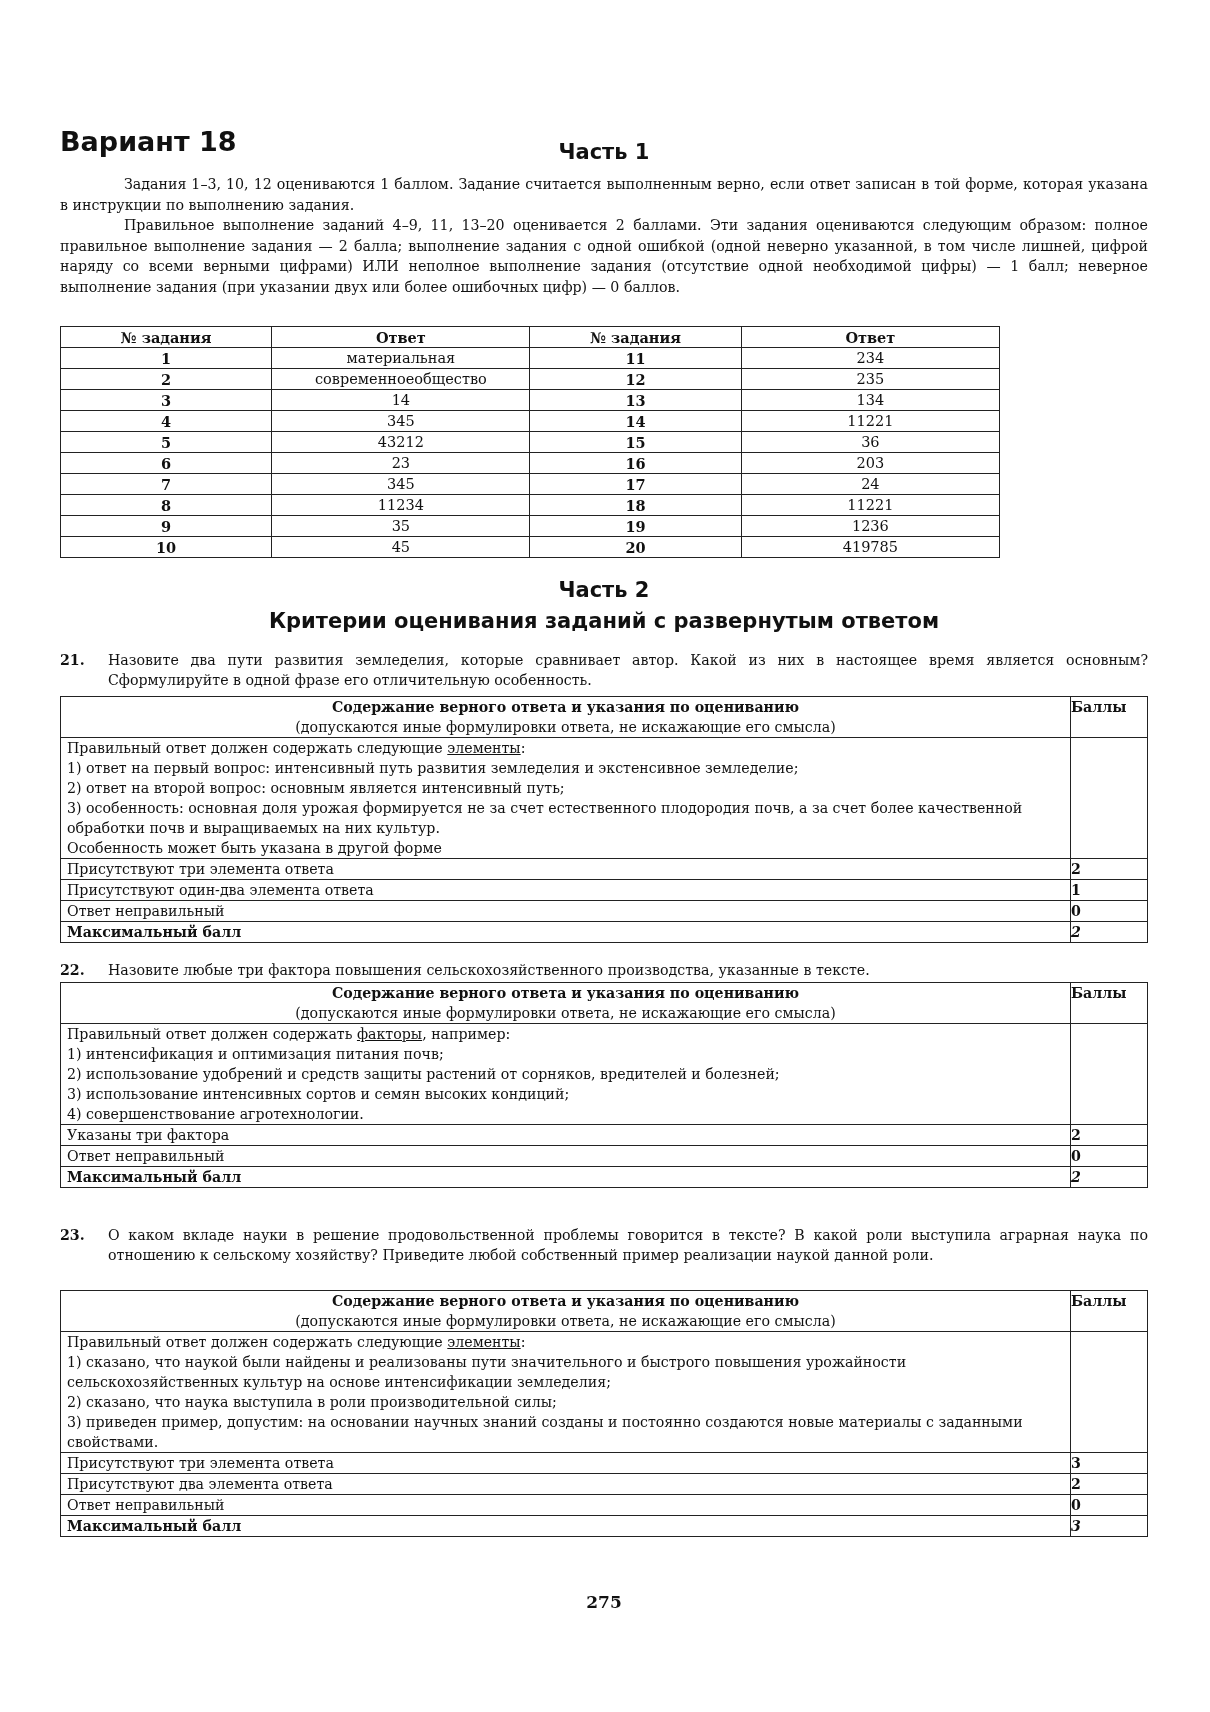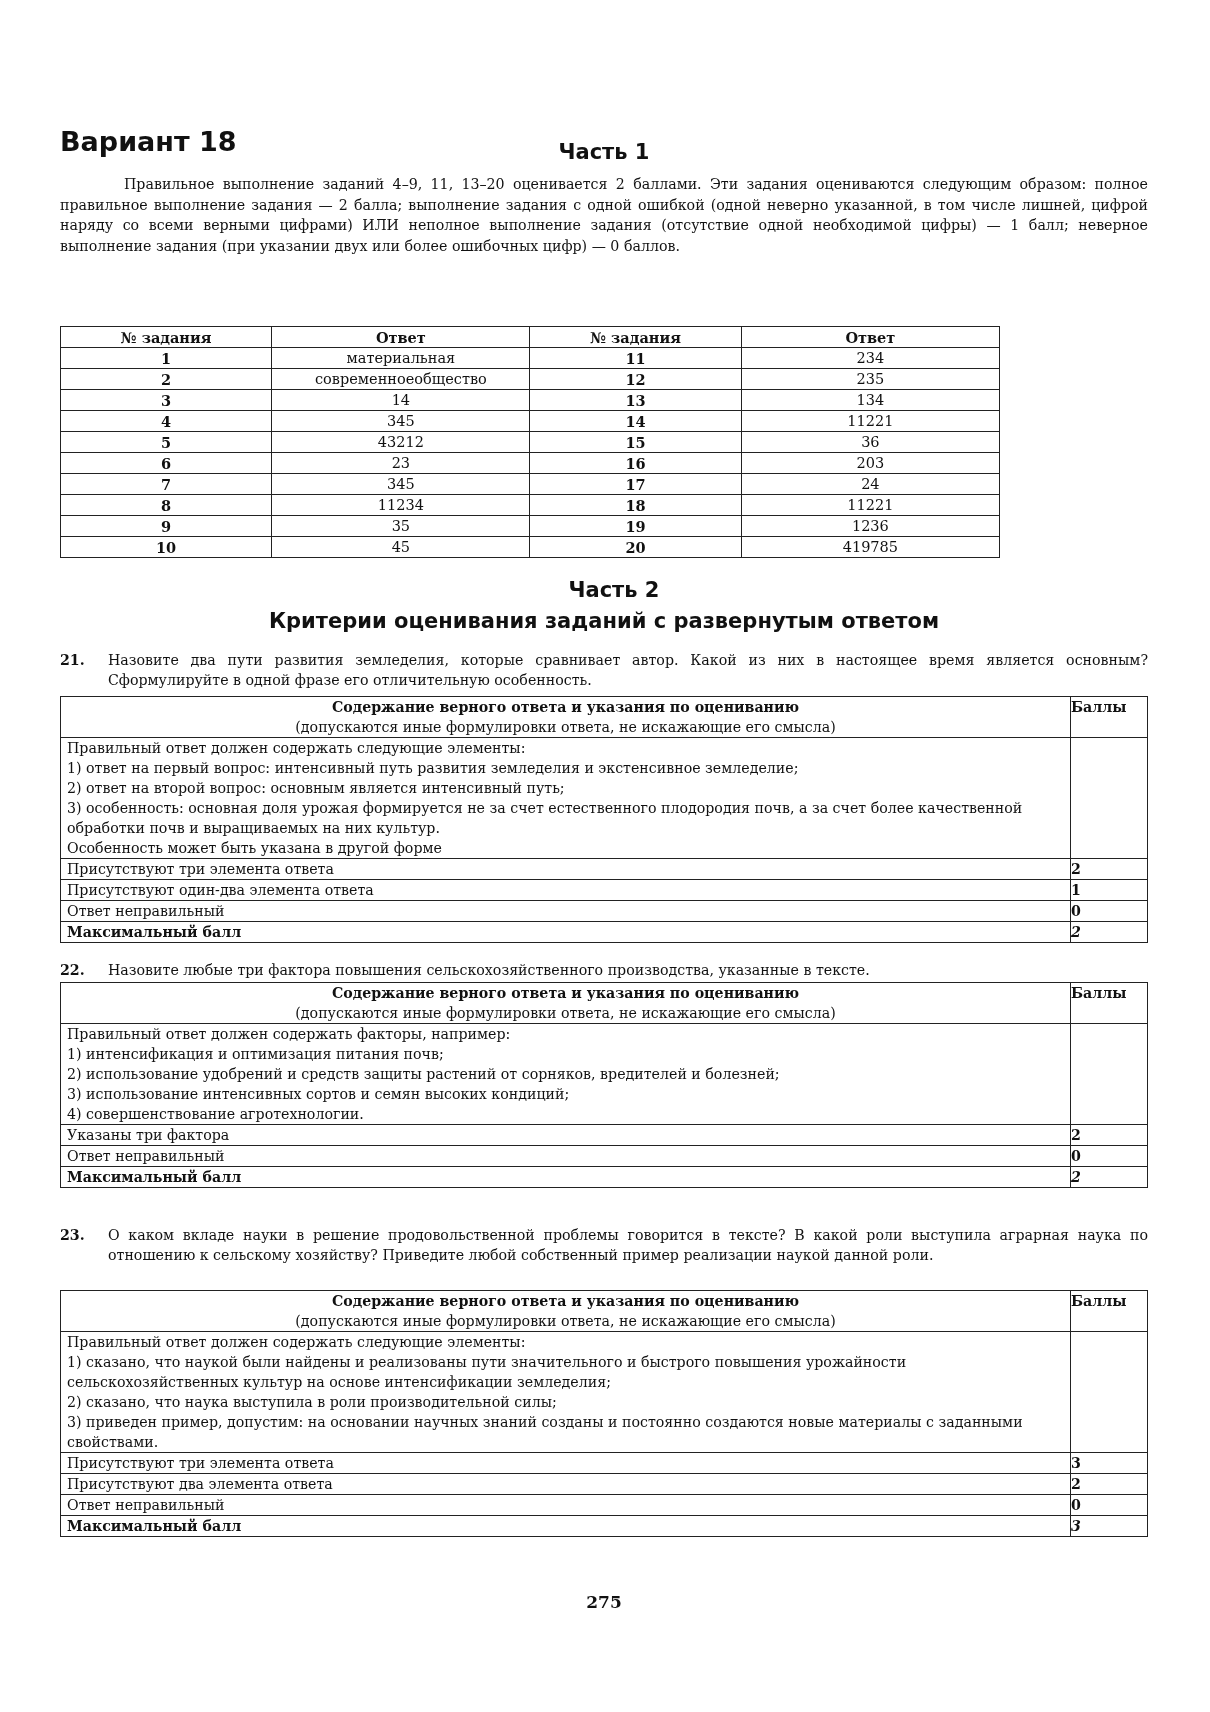--- a/index.html
+++ b/index.html
@@ -20,49 +20,50 @@
     font-family: "DejaVu Sans", "Liberation Sans", sans-serif; font-weight: bold; font-size: 21px;
   }
   .intro { position: absolute; top: 174px; left: 0; width: 1088px; font-size: 14.2px; line-height: 20.5px; text-align: justify; }
   .intro p { margin: 0; text-indent: 64px; }
   table { border-collapse: collapse; width: 100%; }
   .ans-table { position: absolute; top: 326px; left: 0; width: 940px; font-size: 14.5px; }
   .ans-table td, .ans-table th { border: 1.3px solid #222; text-align: center; padding: 0; height: 20px; line-height: 19px; }
   .ans-table th { font-weight: bold; }
   .ans-table td.num { font-weight: bold; }
   .h-part2 {
-    position: absolute; left: 10px; width: 1088px; top: 578px; text-align: center;
+    position: absolute; left: 0; width: 1088px; top: 578px; text-align: center;
     font-family: "DejaVu Sans", "Liberation Sans", sans-serif; font-weight: bold; font-size: 21px;
   }
   .h-crit {
     position: absolute; left: 0; width: 1088px; top: 609px; text-align: center;
     font-family: "DejaVu Sans", "Liberation Sans", sans-serif; font-weight: bold; font-size: 21px;
   }
   .task { position: absolute; left: 0; width: 1088px; font-size: 14.2px; line-height: 20px; }
   .task .tnum { position: absolute; left: 0; top: 0; font-weight: bold; }
   .task .ttext { margin-left: 48px; text-align: justify; }
   .crit { position: absolute; left: 0; width: 1088px; font-size: 14.2px; padding-left: 38px; }
   .crit td { border: 1.3px solid #222; padding: 0 6px; line-height: 20px; vertical-align: top; }
   .crit td.pts { width: 76px; text-align: left; font-weight: bold; padding: 0; }
   .crit .hdr { text-align: center; }
   .crit .hdr b { font-weight: bold; }
   .crit .maxrow td.lbl { text-align: left; font-weight: bold; }
   .crit .maxrow td.pts { font-style: italic; }
-  .u { }
+  .u { text-decoration: underline; }
   .pagenum { position: absolute; top: 1592px; left: 0; width: 1088px; text-align: center; font-weight: bold; font-size: 17px; }
 </style>
 </head>
 <body>
 
 <div class="page">
 
   <div class="h-variant">Вариант 18</div>
   <div class="h-part1">Часть 1</div>
 
   <div class="intro">
+    <p>Задания 1–3, 10, 12 оцениваются 1 баллом. Задание считается выполненным верно, если ответ записан в той форме, которая указана в инструкции по выполнению задания.</p>
     <p>Правильное выполнение заданий 4–9, 11, 13–20 оценивается 2 баллами. Эти задания оцениваются следующим образом: полное правильное выполнение задания — 2 балла; выполнение задания с одной ошибкой (одной неверно указанной, в том числе лишней, цифрой наряду со всеми верными цифрами) ИЛИ неполное выполнение задания (отсутствие одной необходимой цифры) — 1 балл; неверное выполнение задания (при указании двух или более ошибочных цифр) — 0 баллов.</p>
   </div>
 
   <table class="ans-table">
     <tbody>
         <tr>
       <th style="width:22.5%">№ задания</th>
       <th style="width:27.5%">Ответ</th>
       <th style="width:22.5%">№ задания</th>
       <th style="width:27.5%">Ответ</th>

